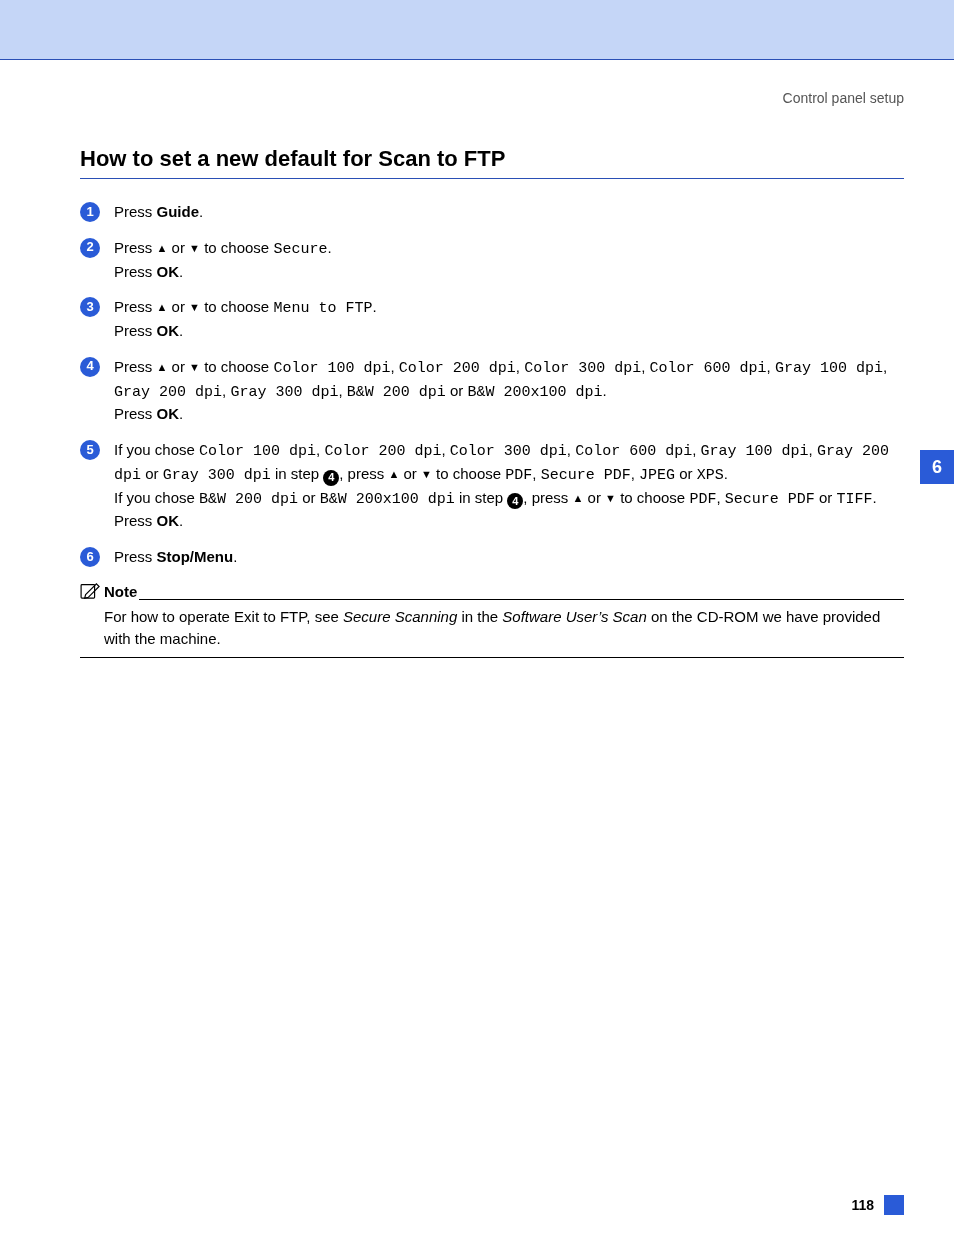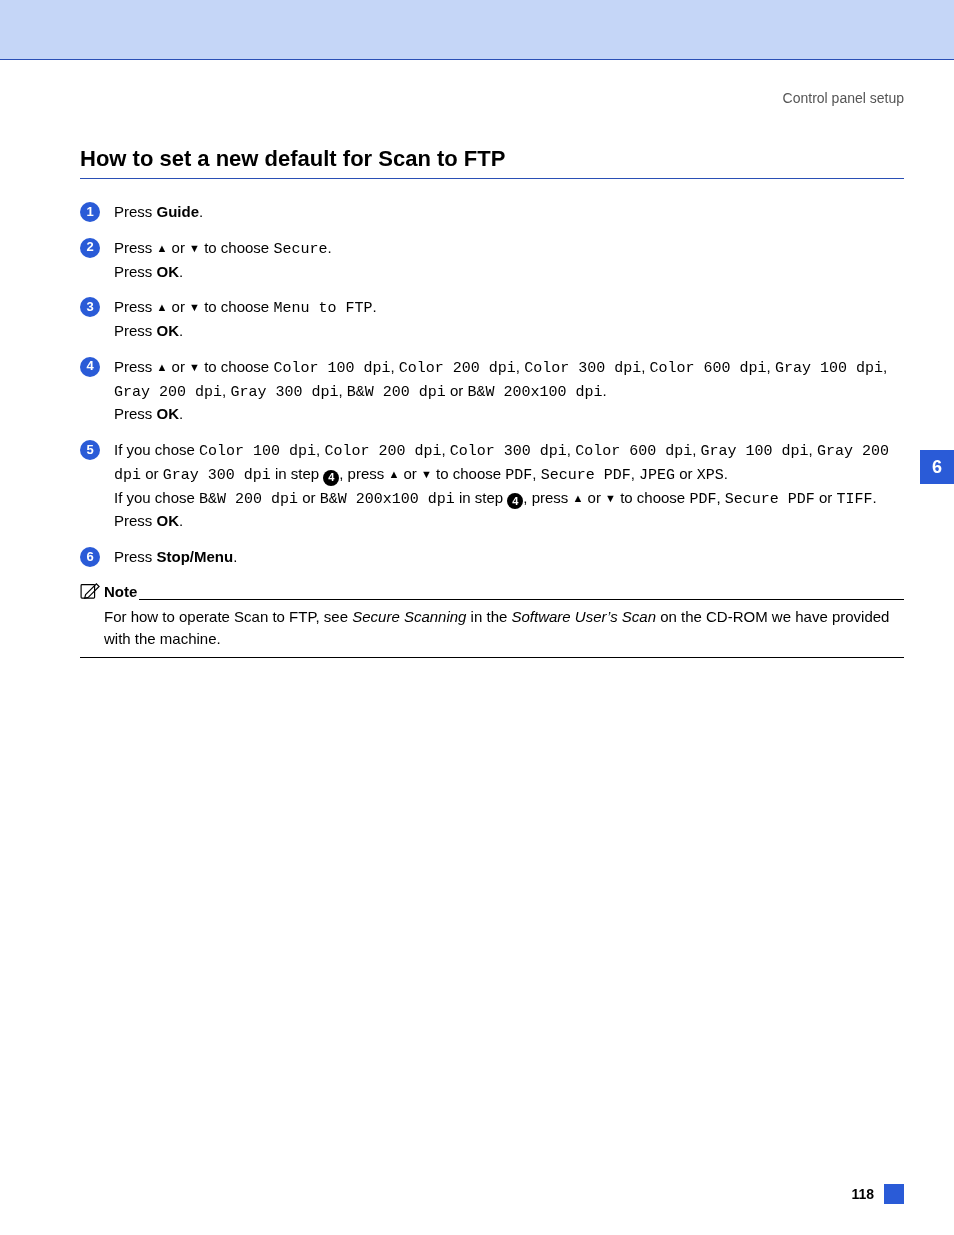--- a/index.html
+++ b/index.html
@@ -17,21 +17,21 @@
   .arrow { font-size: 11px; vertical-align: 1px; }
   .step-ref { display: inline-flex; width: 16px; height: 16px; border-radius: 50%; background: #000; color: #fff; font-size: 11px; font-weight: bold; align-items: center; justify-content: center; vertical-align: -2px; }
   .note-block { margin-top: 14px; }
   .note-head { display: flex; align-items: flex-end; gap: 2px; }
   .note-icon { width: 22px; height: 18px; }
   .note-label { font-weight: bold; font-size: 15px; }
   .note-rule { flex: 1; height: 1px; background: #000; }
   .note-body { font-size: 15px; line-height: 1.45; padding: 6px 0 8px 24px; }
   .note-end-rule { height: 1px; background: #000; }
   .side-tab { position: absolute; right: 0; top: 450px; width: 34px; height: 34px; background: #2a5bd7; color: #fff; font-weight: bold; font-size: 18px; display: flex; align-items: center; justify-content: center; }
-  .footer { position: absolute; bottom: 31px; right: 50px; display: flex; align-items: center; gap: 10px; }
+  .footer { position: absolute; bottom: 20px; right: 50px; display: flex; align-items: center; gap: 10px; }
   .page-num { font-size: 14px; font-weight: bold; }
   .footer-bar { width: 20px; height: 20px; background: #2a5bd7; }
   .italic { font-style: italic; }
 </style>
 </head>
 <body>
 
 <div class="top-band"></div>
 
 <div class="page">
@@ -83,21 +83,21 @@
   <div class="note-block">
     <div class="note-head">
       <svg class="note-icon" viewBox="0 0 24 20">
         <rect x="1" y="3" width="15" height="15" rx="1" fill="none" stroke="#000" stroke-width="1.3"></rect>
         <path d="M6 14 L18 2 L21 5 L9 17 L5 18 Z" fill="none" stroke="#000" stroke-width="1.3"></path>
       </svg>
       <span class="note-label">Note</span>
       <div class="note-rule"></div>
     </div>
     <div class="note-body">
-      <span>For how to operate Scan to FTP, see </span><span class="italic">Secure Scanning</span><span> in the </span><span class="italic">Software User’s Scan</span><span> on the CD-ROM we have provided with the machine.</span>
+      <span>For how to operate Exit to FTP, see </span><span class="italic">Secure Scanning</span><span> in the </span><span class="italic">Software User’s Scan</span><span> on the CD-ROM we have provided with the machine.</span>
     </div>
     <div class="note-end-rule"></div>
   </div>
 
 </div>
 
 <div class="side-tab">6</div>
 
 <div class="footer">
   <span class="page-num">118</span>

